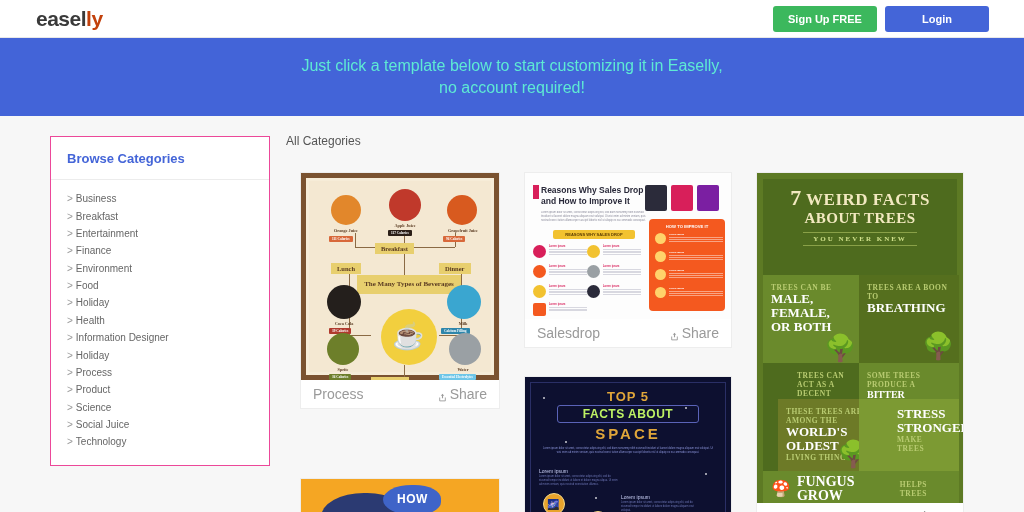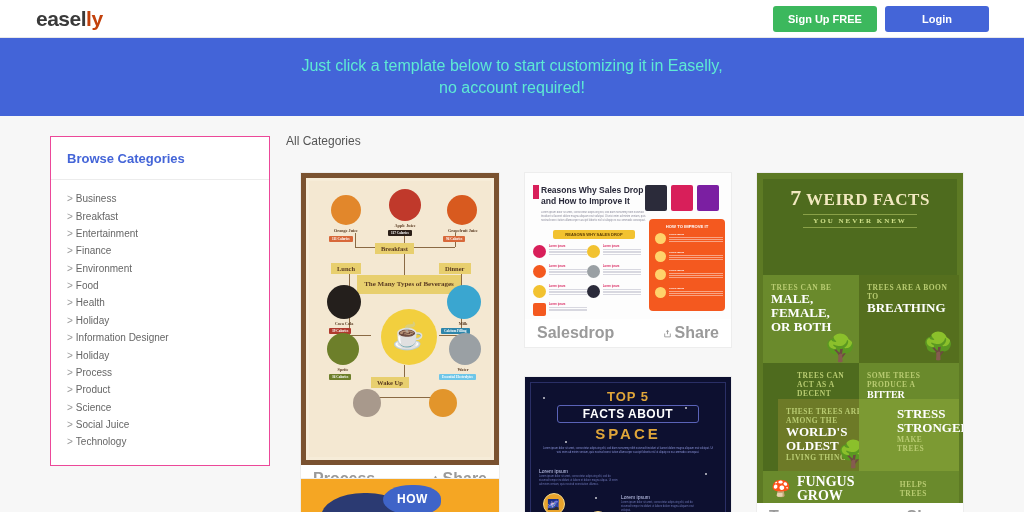--- a/index.html
+++ b/index.html
@@ -80,36 +80,36 @@
   .card {
     position: absolute;
     background: #fff;
     border: 1px solid #ededed;
     overflow: hidden;
   }
   .card-thumb { width: 100%; position: relative; overflow: hidden; }
   .card-foot {
     height: 28px; display: flex; align-items: center;
     justify-content: space-between; padding: 0 12px;
-    font-size: 16px; color: #9a9a9a; font-weight: bold;
-  }
-  .share { display: flex; align-items: center; gap: 3px; cursor: pointer; }
+    font-size: 14px; color: #9a9a9a;
+  }
+  .share { display: flex; align-items: flex-end; gap: 3px; cursor: pointer; }
   .share svg { display: block; }
 
   
   #card-beverages { left: 14px;  top: 14px;  width: 200px; }
   #card-salesdrop { left: 238px; top: 14px;  width: 208px; }
   #card-trees     { left: 470px; top: 14px;  width: 208px; }
   #card-space     { left: 238px; top: 218px; width: 208px; }
   #card-influ     { left: 14px;  top: 320px; width: 200px; }
 
   
   
   .bev {
-    height: 292px; background: #f6ecd8;
+    height: 207px; background: #f6ecd8;
     border: 5px solid #7a5230; position: relative;
     font-family: "Liberation Serif", serif;
   }
   .bev-inner { position: absolute; inset: 3px; background: #f4e8d2; }
   .circ { position: absolute; border-radius: 50%; }
   .lbl {
     position: absolute; font-size: 4.2px; font-weight: bold;
     color: #5a3b22; text-align: center; white-space: nowrap;
   }
   .pill {
@@ -202,21 +202,21 @@
   
   .sp { height: 176px; background: #0d1030; position: relative; overflow: hidden; }
   .sp-inner { position: absolute; inset: 5px; border: 1px solid #2a2f66; }
   .sp-t1 {
     position: absolute; left: 0; right: 0; top: 12px; text-align: center;
     color: #e0a63a; font-size: 13px; font-weight: bold;
     font-family: "Liberation Sans", sans-serif; letter-spacing: 1px;
   }
   .sp-t2 {
     position: absolute; left: 32px; right: 32px; top: 28px;
-    text-align: center; color: #ffffff; font-size: 12px; font-weight: bold;
+    text-align: center; color: #bef264; font-size: 12px; font-weight: bold;
     letter-spacing: .5px; border: 1.5px solid #5a63b8; border-radius: 3px;
     padding: 1px 0;
   }
   .sp-t3 {
     position: absolute; left: 0; right: 0; top: 48px; text-align: center;
     color: #e0a63a; font-size: 15px; font-weight: bold; letter-spacing: 3px;
   }
   .sp-p { position: absolute; font-size: 2.6px; line-height: 4px; color: #6f78b8; }
   .sp-h { font-size: 5px; color: #c9cff5; margin-bottom: 2px; }
   .sp-circ {
@@ -266,22 +266,22 @@
 
   <div class="sidebar">
     <div class="sidebar-title">Browse Categories</div>
     <div class="cat-list">
       <div class="cat-item"><span class="chev">&gt;</span><span>Business</span></div>
       <div class="cat-item"><span class="chev">&gt;</span><span>Breakfast</span></div>
       <div class="cat-item"><span class="chev">&gt;</span><span>Entertainment</span></div>
       <div class="cat-item"><span class="chev">&gt;</span><span>Finance</span></div>
       <div class="cat-item"><span class="chev">&gt;</span><span>Environment</span></div>
       <div class="cat-item"><span class="chev">&gt;</span><span>Food</span></div>
+      <div class="cat-item"><span class="chev">&gt;</span><span>Holiday</span></div>
       <div class="cat-item"><span class="chev">&gt;</span><span>Health</span></div>
-      <div class="cat-item"><span class="chev">&gt;</span><span>Holiday</span></div>
       <div class="cat-item"><span class="chev">&gt;</span><span>Information Designer</span></div>
       <div class="cat-item"><span class="chev">&gt;</span><span>Holiday</span></div>
       <div class="cat-item"><span class="chev">&gt;</span><span>Process</span></div>
       <div class="cat-item"><span class="chev">&gt;</span><span>Product</span></div>
       <div class="cat-item"><span class="chev">&gt;</span><span>Science</span></div>
       <div class="cat-item"><span class="chev">&gt;</span><span>Social Juice</span></div>
       <div class="cat-item"><span class="chev">&gt;</span><span>Technology</span></div>
     </div>
   </div>
 
@@ -496,20 +496,21 @@
 
       <div class="card" id="card-trees">
         <div class="card-thumb">
           <div class="tr">
             <div class="tr-in">
               <div class="tr-hd">
                 <div class="tr-h1">
                   <span class="num">7</span>
                   <span>WEIRD FACTS</span>
                 </div>
+                <div class="tr-h1" style="font-size:15px;">ABOUT TREES</div>
                 <div class="tr-sub">YOU NEVER KNEW</div>
               </div>
 
               <div class="tcell" style="left:0;top:96px;width:96px;height:88px;background:#6a8a2c;">
                 <div class="small">TREES CAN BE</div>
                 <div class="big">MALE, FEMALE, OR BOTH</div>
                 <span class="tree-glyph" style="right:2px;bottom:2px;color:#9ec44a;">🌳</span>
               </div>
               <div class="tcell" style="left:96px;top:96px;width:100px;height:88px;background:#556f1e;">
                 <div class="small">TREES ARE A BOON TO</div>

